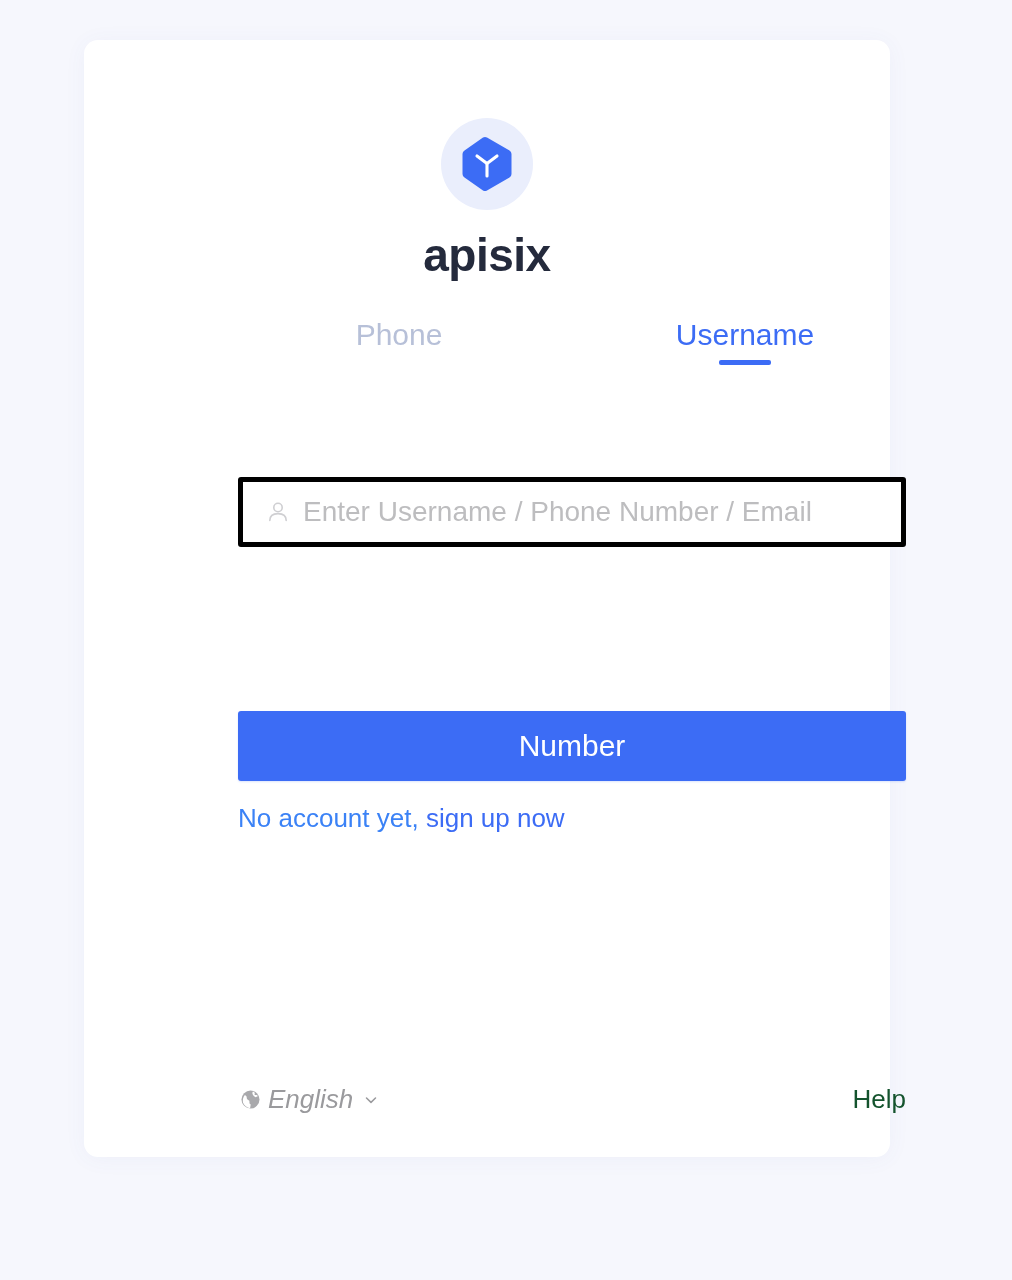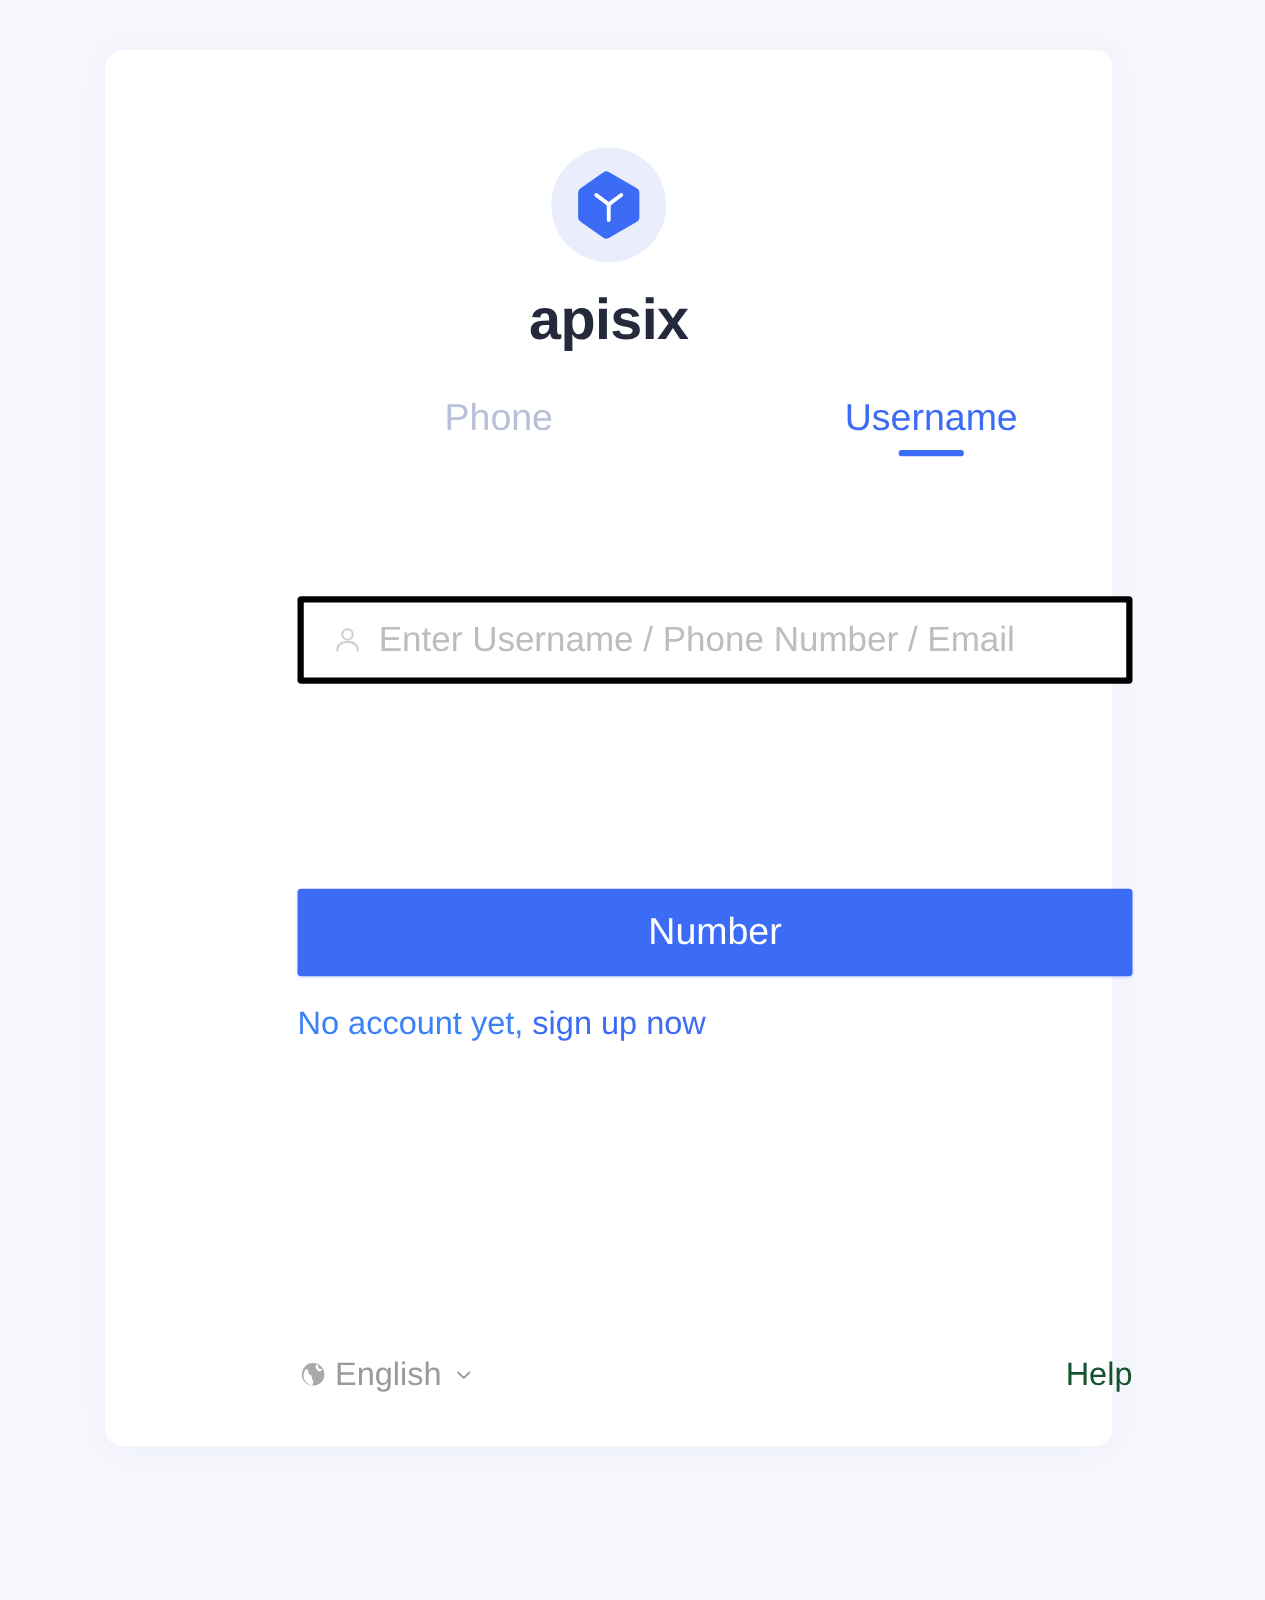--- a/index.html
+++ b/index.html
@@ -187,20 +187,21 @@
     justify-content: space-between;
   }
   .lang-select {
     display: flex;
     align-items: center;
     gap: 6px;
     color: #9a9a9d;
     font-size: 26px;
     cursor: pointer;
     user-select: none;
+    font-style: italic;
   }
   .globe-icon {
     width: 24px;
     height: 24px;
     display: inline-flex;
     align-items: center;
     justify-content: center;
   }
   .chevron-icon {
     width: 20px;

